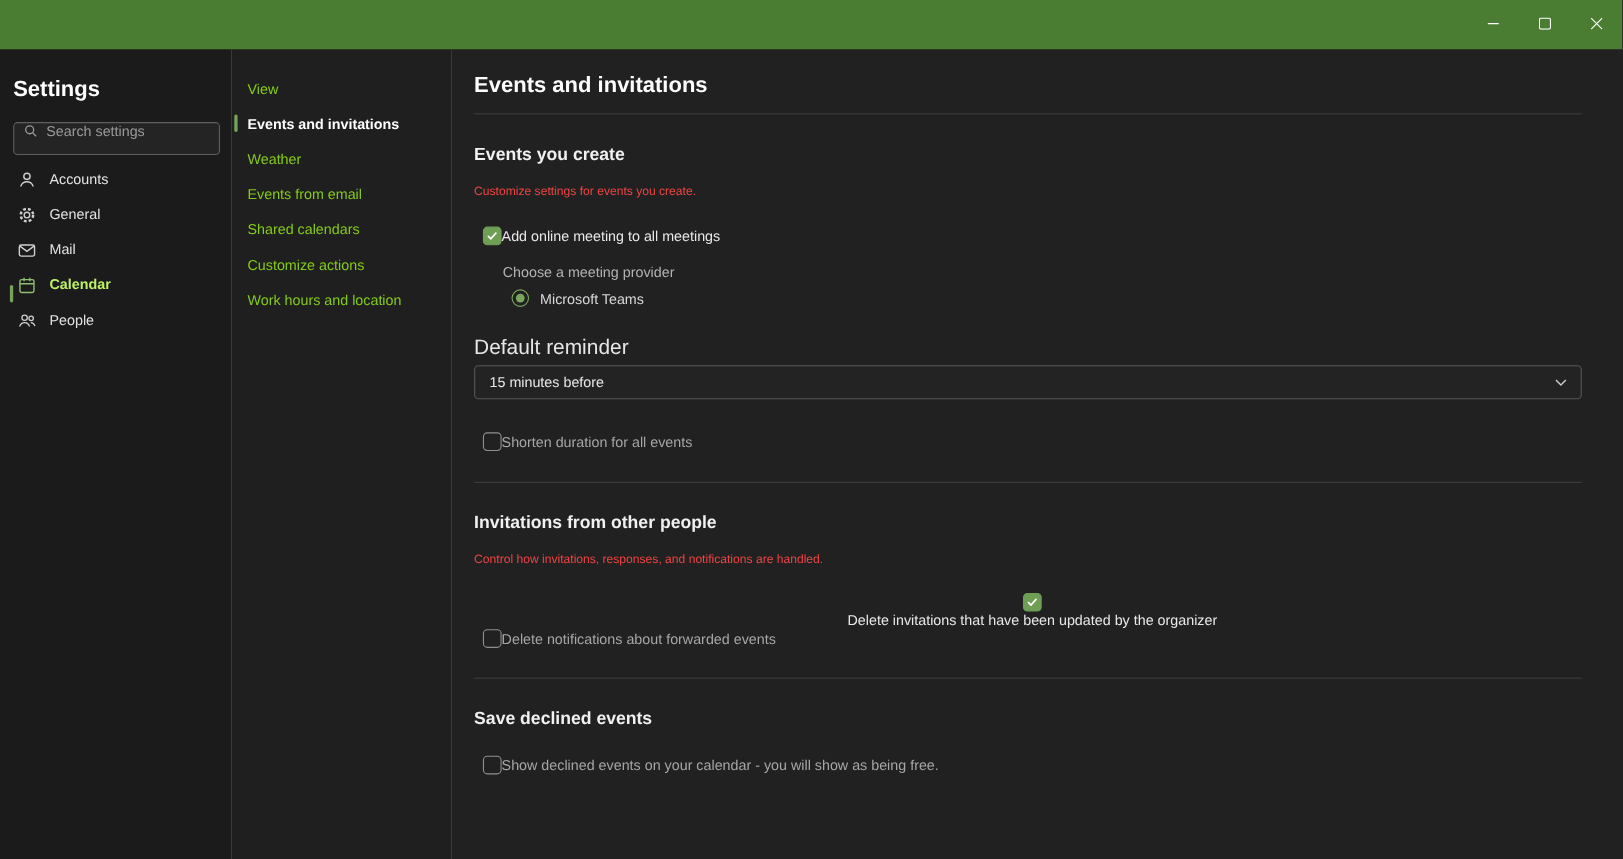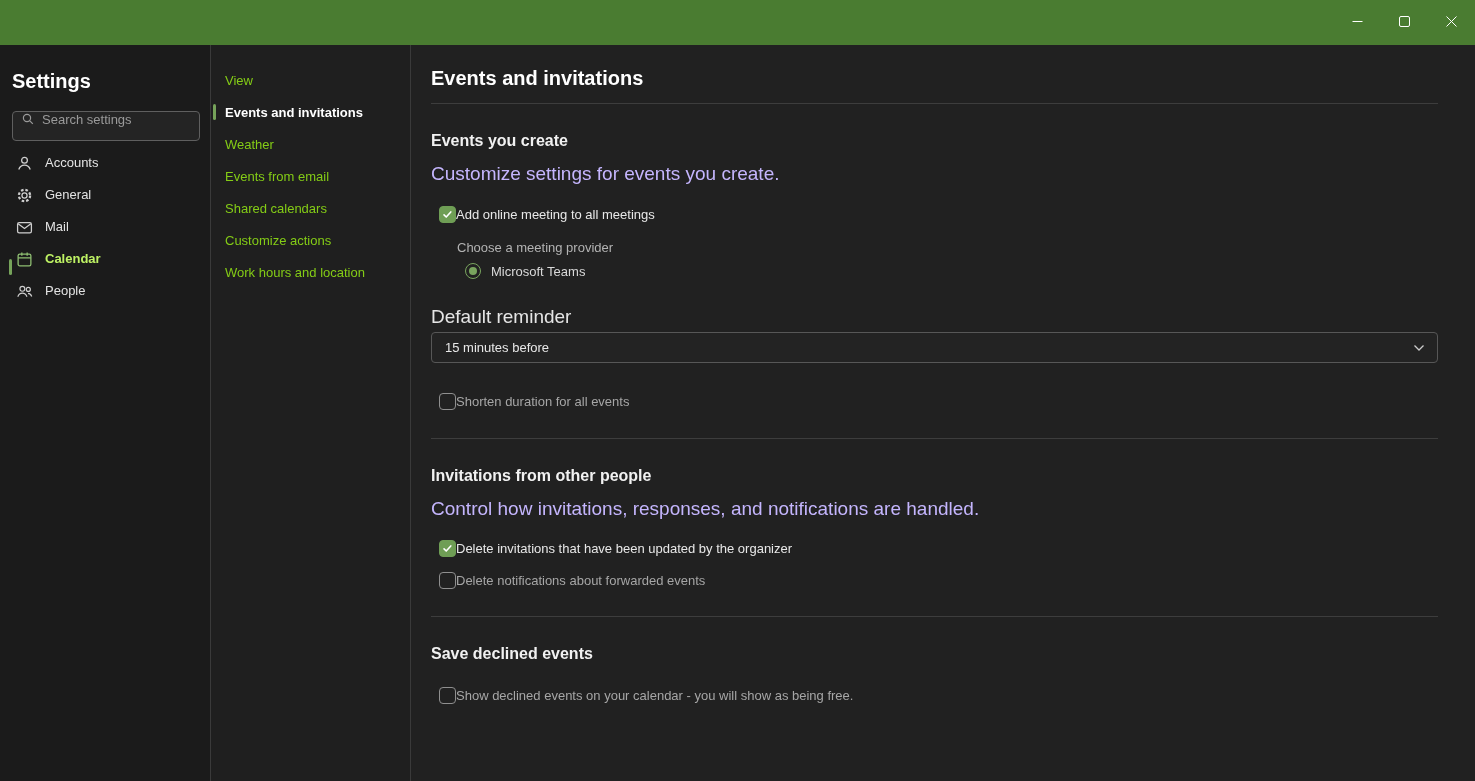--- a/index.html
+++ b/index.html
@@ -69,21 +69,21 @@
   
   .main { flex: 1; background: #212121; padding: 20px 37px 0 20px; overflow: hidden; }
   .main h2 { font-size: 20px; font-weight: 700; color: #ffffff; line-height: 26px; }
   .divider { border: none; border-top: 1px solid #3d3d3d; }
   .d1 { margin-top: 12px; }
   .d2 { margin-top: 28px; }
   .d3 { margin-top: 27px; }
 
   .main h3 { font-size: 16px; font-weight: 700; color: #f1f1f1; line-height: 22px; }
   .mt26 { margin-top: 26px; }
-  .desc { margin-top: 13px; font-size: 19px; color: #c4b5fd; line-height: 18px; }
+  .desc { margin-top: 13px; font-size: 11px; color: #ef4444; line-height: 18px; }
 
   .check-row { display: flex; align-items: center; margin-left: 8px; height: 18px; }
   .checkbox {
     width: 17px; height: 17px; flex: 0 0 17px; border-radius: 4px;
     border: 1px solid #8f8f8f; background: transparent;
     display: flex; align-items: center; justify-content: center; cursor: pointer;
   }
   .checkbox.checked { background: #6f9e55; border-color: #6f9e55; }
   .check-row .label { font-size: 13px; color: #a6a6a6; cursor: pointer; }
   .check-row.checked-row .label { color: #e8e8e8; }
@@ -100,21 +100,21 @@
   .field-label { margin-top: 28px; font-size: 19px; color: #e6e6e6; line-height: 18px; }
   .select {
     margin-top: 6px; height: 31px; width: 100%;
     display: flex; align-items: center; justify-content: space-between;
     padding: 0 12px 0 13px; background: #232323;
     border: 1px solid #575757; border-radius: 4px;
     color: #e8e8e8; font-size: 13px; cursor: pointer;
   }
 
   .row-shorten   { margin-top: 29px; }
-  .row-updated   { margin-top: 21px; }
+  .row-updated   { margin-top: 21px; flex-direction: column; }
   .row-forwarded { margin-top: 14px; }
   .row-declined  { margin-top: 21px; }
 </style>
 </head>
 <body>
 
 <div class="window">
 
   <div class="titlebar">
     <button class="win-btn">

